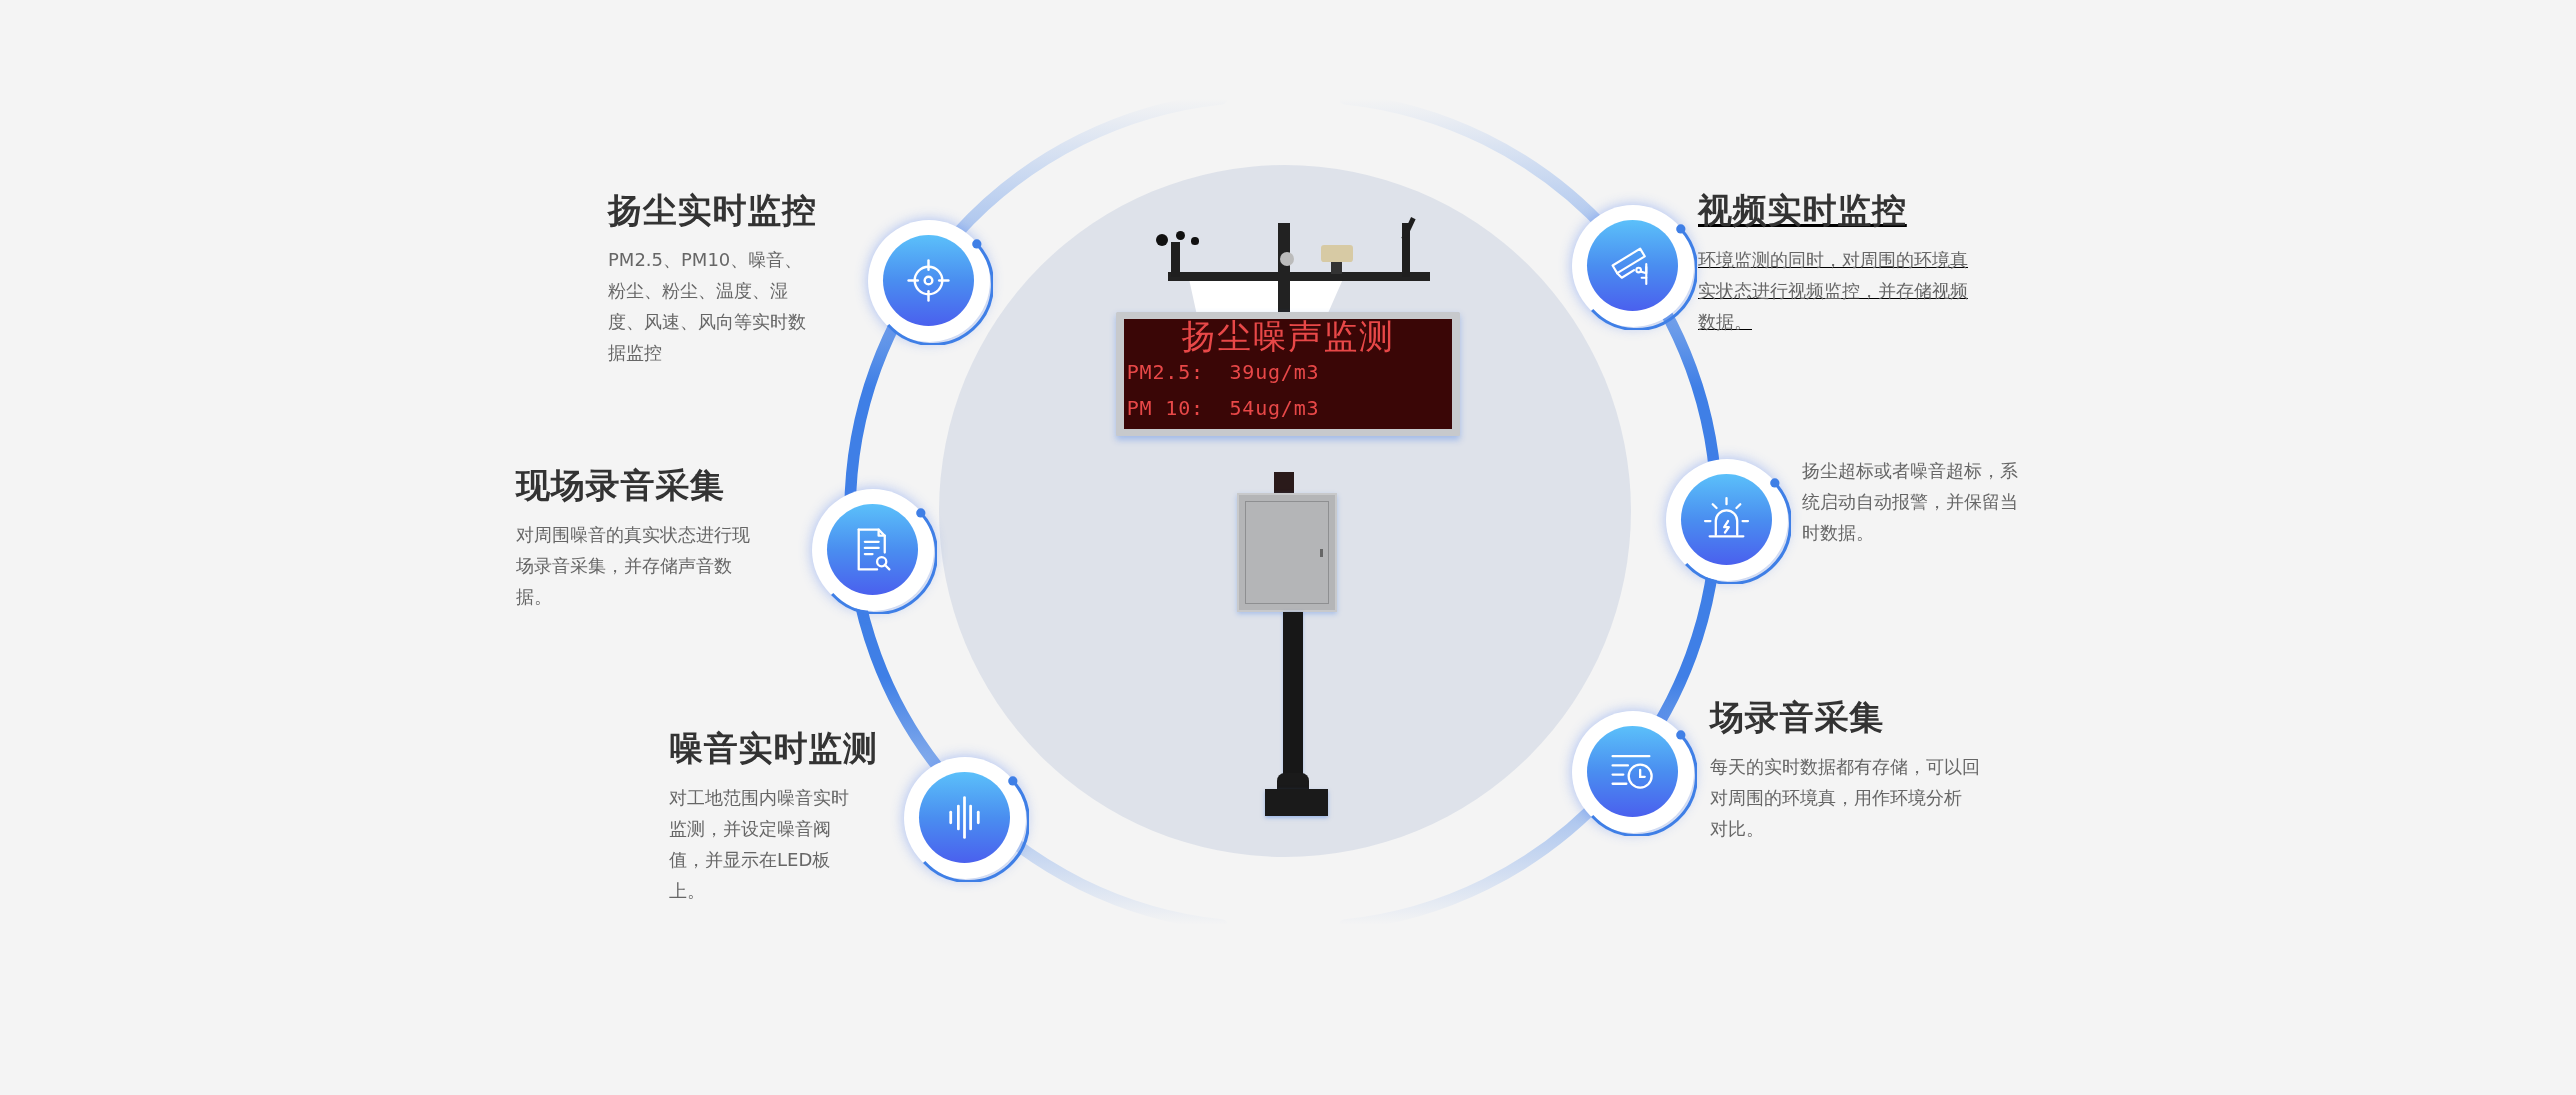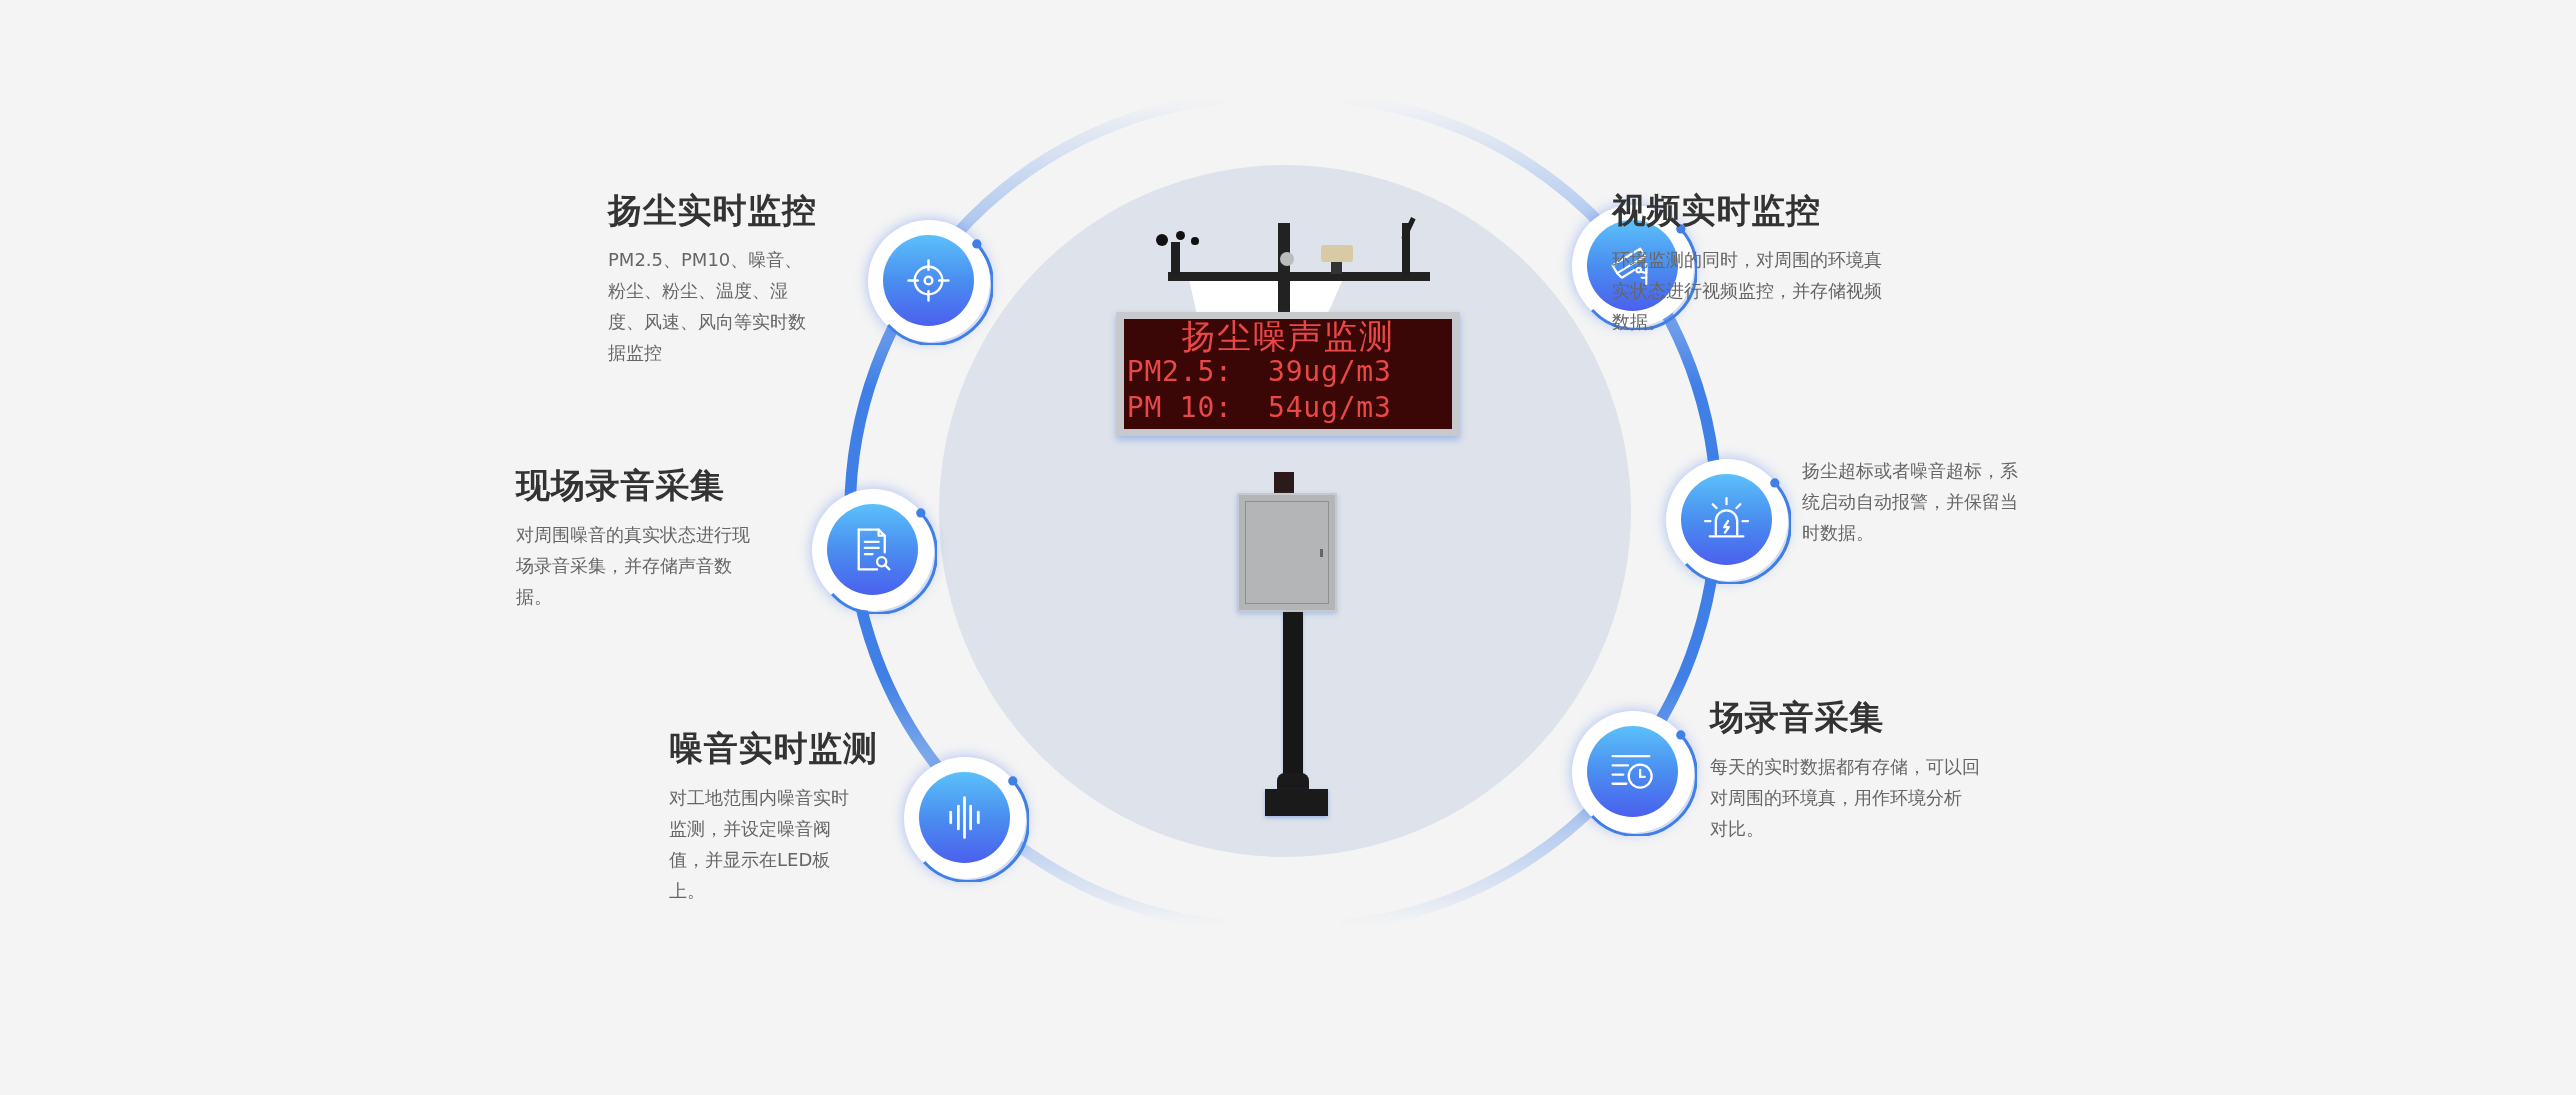--- a/index.html
+++ b/index.html
@@ -17,21 +17,21 @@
     .led-frame {
       position:absolute; left:1116px; top:312px; width:344px; height:124px; background:#c7c9cc;
       box-shadow:0 3.1px 6.2px rgba(90,140,230,0.45); border-radius:1.5px;
     }
     .led-screen {
       position:absolute; left:7.7px; top:7px; right:7.7px; bottom:7px; background:#3a0606;
       color:#e84848; font-family:"DejaVu Sans Mono","Liberation Mono",monospace;
       overflow:hidden; padding:0 3.1px; box-sizing:border-box;
     }
     .led-title { font-size:34px; line-height:35px; text-align:center; letter-spacing:1.5px; font-family:"DejaVu Serif","Liberation Serif",serif; }
-    .led-line { font-size:28px; line-height:36px; white-space:pre; letter-spacing:0.8px; }
+    .led-line { font-size:20px; line-height:36px; white-space:pre; letter-spacing:0.8px; }
     .crossbar { position:absolute; left:1168px; top:272px; width:262px; height:9.2px; background:#222; }
     .mast { position:absolute; left:1278px; top:223px; width:12.3px; height:91px; background:#222; }
     .sail { position:absolute; left:1189px; top:279px; width:154px; height:35px; background:#fff; clip-path:polygon(0 0,100% 0,90% 100%,5% 100%); }
     .anemometer-post { position:absolute; left:1171px; top:242px; width:9.2px; height:35px; background:#1f1f1f; }
     .anemometer-cup { position:absolute; width:12.3px; height:12.3px; border-radius:50%; background:#111; }
     .vane-post { position:absolute; left:1402px; top:223px; width:7.7px; height:54px; background:#1f1f1f; }
     .vane-arm { position:absolute; left:1406px; top:217px; width:4.6px; height:23px; background:#1f1f1f; transform:rotate(25deg); }
     .sensor-box { position:absolute; left:1321px; top:245px; width:32px; height:17px; background:#d7caa4; border-radius:3.1px; }
     .sensor-stem { position:absolute; left:1331px; top:260px; width:10.8px; height:14px; background:#333; }
     .ball { position:absolute; left:1280px; top:252px; width:14px; height:14px; border-radius:50%; background:#bbb; }
@@ -244,21 +244,21 @@
 <div class="feature" style="left:669px;top:727px;width:231px;">
   <div class="feature-title">噪音实时监测</div>
   <div class="feature-desc">
     <div>对工地范围内噪音实时</div>
     <div>监测，并设定噪音阀</div>
     <div>值，并显示在LED板</div>
     <div>上。</div>
   </div>
 </div>
 
-<div class="feature" style="left:1612px;top:189px;width:354px;">
+<div class="feature" style="left:1698px;top:189px;width:354px;text-decoration:underline;">
   <div class="feature-title">视频实时监控</div>
   <div class="feature-desc">
     <div>环境监测的同时，对周围的环境真</div>
     <div>实状态进行视频监控，并存储视频</div>
     <div>数据。</div>
   </div>
 </div>
 
 <div class="feature" style="left:1802px;top:443px;width:308px;">
   <div class="feature-desc">

